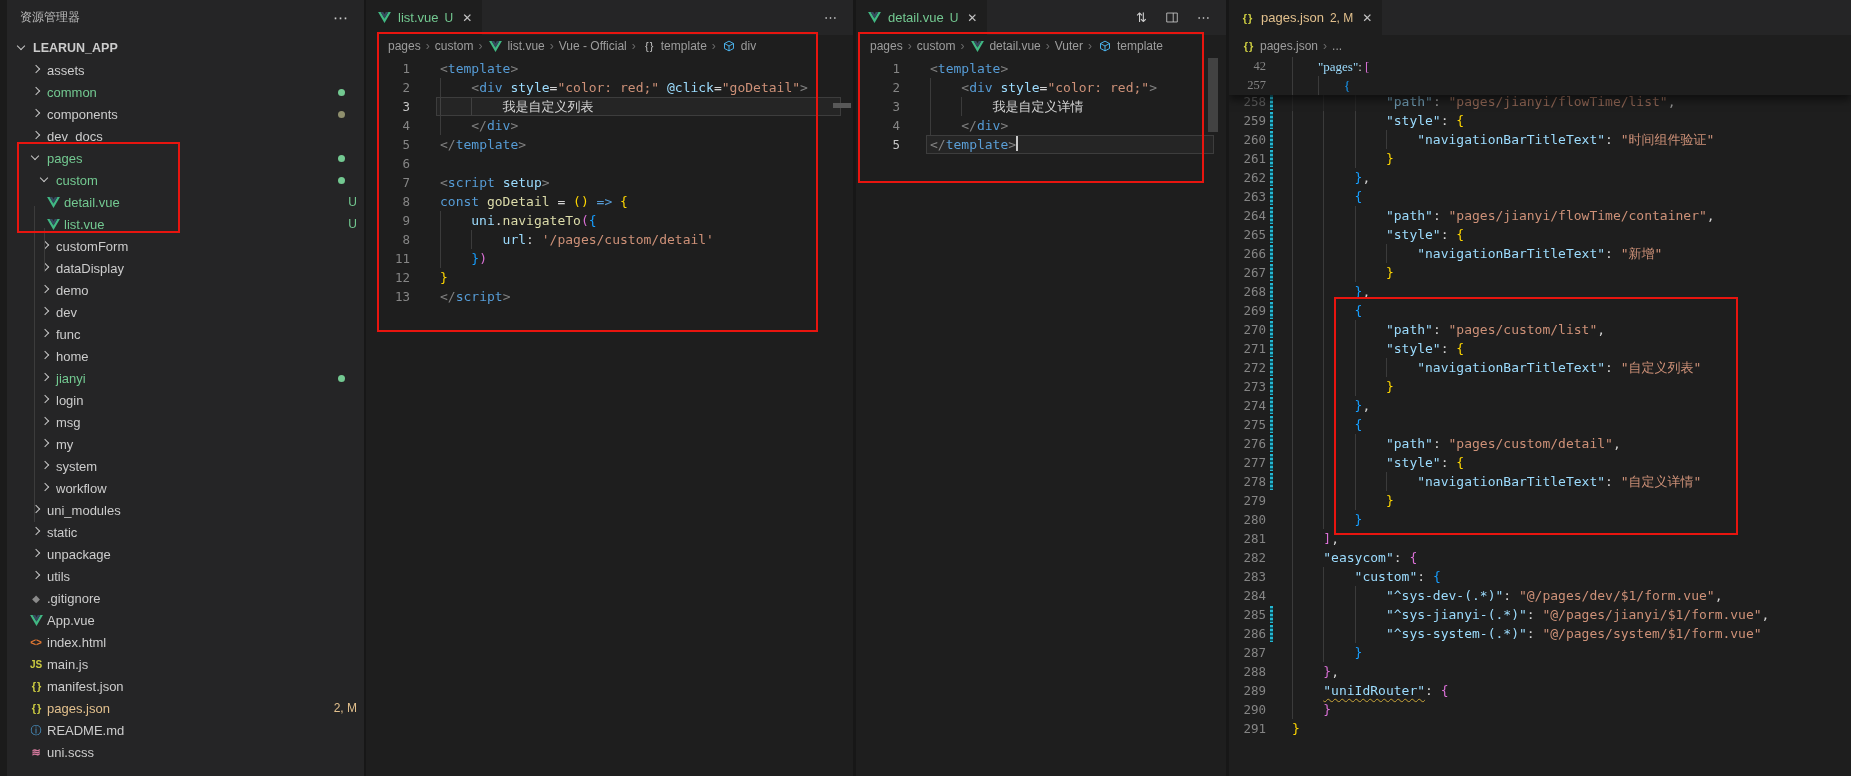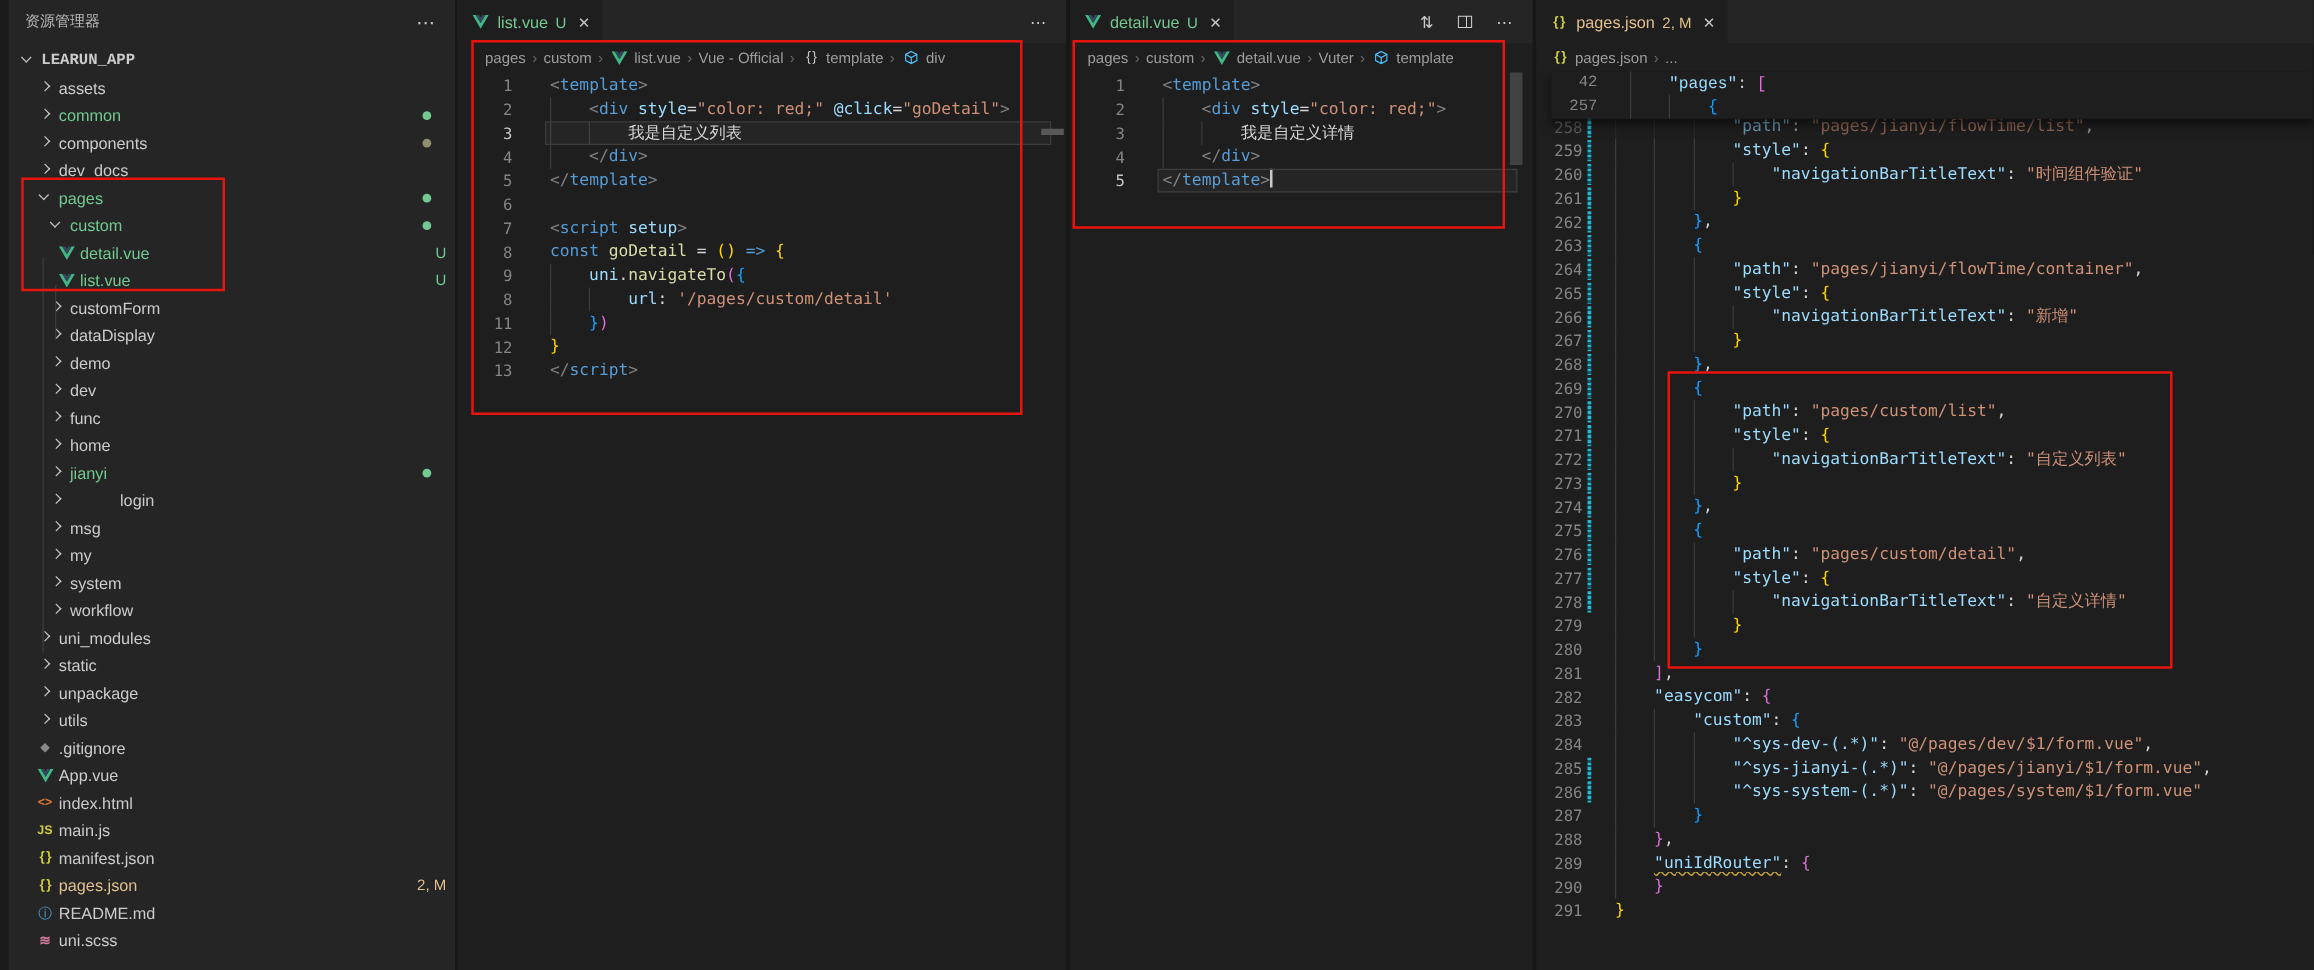--- a/index.html
+++ b/index.html
@@ -60,43 +60,43 @@
   .ln.cur .num { color:#c6c6c6; }
   .ln.cur::after { content:""; position:absolute; left:70px; right:12px; top:0; bottom:0;
                    border:1px solid #3d3d3d; background:rgba(255,255,255,.03); pointer-events:none; }
   .ln.dim .ct, .ln.dim .num { filter:brightness(.68); }
   .cursor { display:inline-block; width:2px; height:15px; background:#c8c8c8; vertical-align:-2px; }
 
   .p{color:#808080}.t{color:#569cd6}.a{color:#9cdcfe}.s{color:#ce9178}.w{color:#d4d4d4}
   .k{color:#569cd6}.f{color:#dcdcaa}.b1{color:#ffd700}.b2{color:#da70d6}.b3{color:#179fff}
   .aq{color:#9cdcfe; text-decoration:underline wavy #c9a63a 1px; text-underline-offset:3px;}
 
-  .sticky { position:absolute; left:12px; right:0; top:0; background:#1e1e1e; z-index:5;
-            box-shadow:0 5px 8px rgba(0,0,0,.5); font-family:Liberation Mono, monospace; font-size:13px; }
+  .sticky { position:absolute; left:0; right:0; top:0; background:#1e1e1e; z-index:5;
+            box-shadow:0 5px 8px rgba(0,0,0,.5); font-family:Liberation Serif, serif; font-size:13px; }
 
   
   .thumb { position:absolute; background:rgba(121,121,121,.4); z-index:6; }
   .ovdash { position:absolute; background:#585858; z-index:6; }
 
   
   .ann { position:absolute; border:2px solid #e8150f; z-index:40; pointer-events:none; }
 </style>
 </head>
 <body>
 
 <div class="app">
   <div class="strip"></div>
 
   <aside class="sidebar">
     <div class="sb-head">
       <span>资源管理器</span>
       <span class="sb-more">⋯</span>
     </div>
     <div class="tree" id="tree">
-        <div class="row bold" style="padding-left: 7px; font-family: Liberation Mono, monospace;">
+        <div class="row bold" style="padding-left: 7px;">
           <span class="chev down"></span>
           <span class="rlabel">LEARUN_APP</span>
         </div>
         <div class="row" style="padding-left: 21px;">
           <span class="chev right"></span>
           <span class="rlabel">assets</span>
         </div>
         <div class="row green" style="padding-left: 21px;">
           <span class="chev right"></span>
           <span class="rlabel">common</span>
@@ -163,21 +163,21 @@
         </div>
         <div class="row" style="padding-left: 30px;">
           <span class="chev right"></span>
           <span class="rlabel">home</span>
         </div>
         <div class="row green" style="padding-left: 30px;">
           <span class="chev right"></span>
           <span class="rlabel">jianyi</span>
           <span class="dot green"></span>
         </div>
-        <div class="row" style="padding-left: 30px; gap: 40px;">
+        <div class="row" style="padding-left: 30px;">
           <span class="chev right"></span>
           <span class="rlabel">login</span>
         </div>
         <div class="row" style="padding-left: 30px;">
           <span class="chev right"></span>
           <span class="rlabel">msg</span>
         </div>
         <div class="row" style="padding-left: 30px;">
           <span class="chev right"></span>
           <span class="rlabel">my</span>

